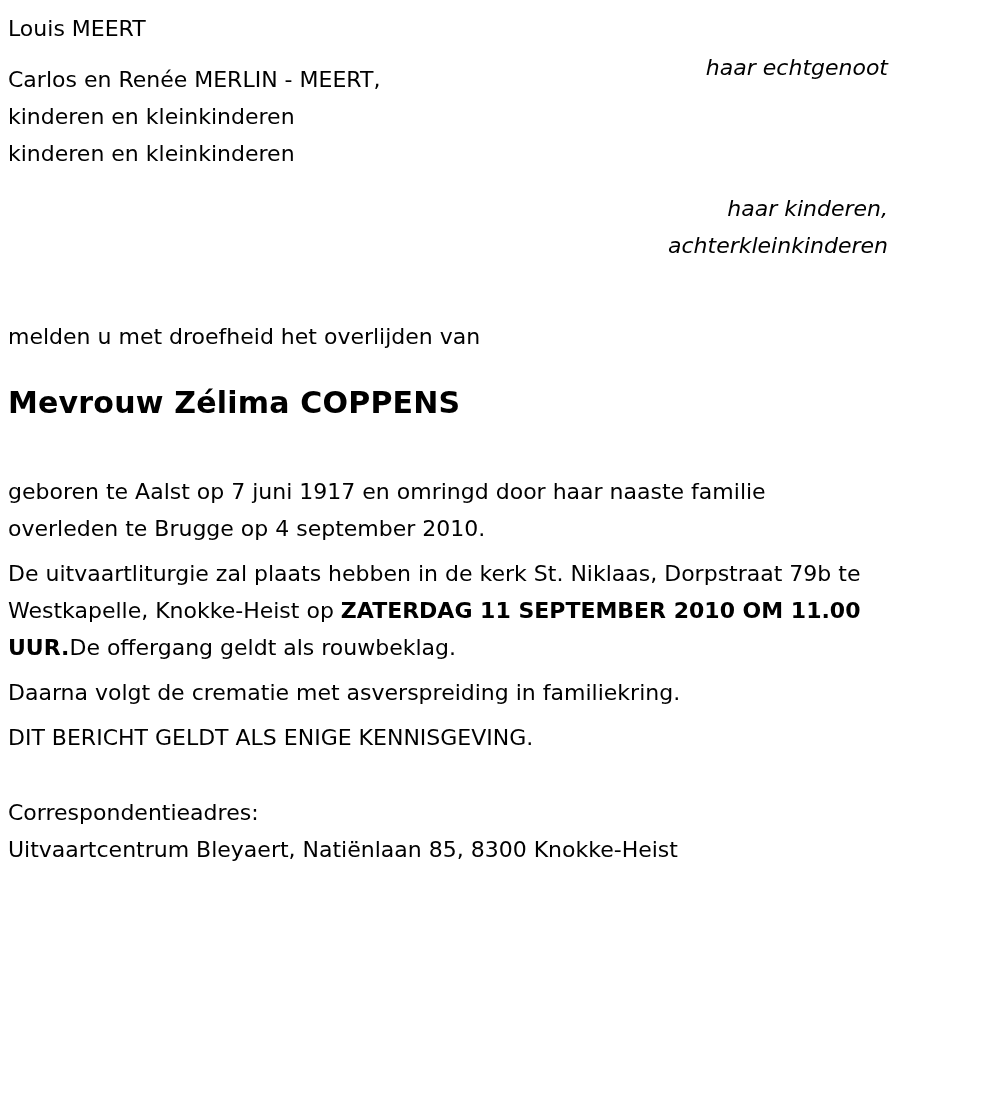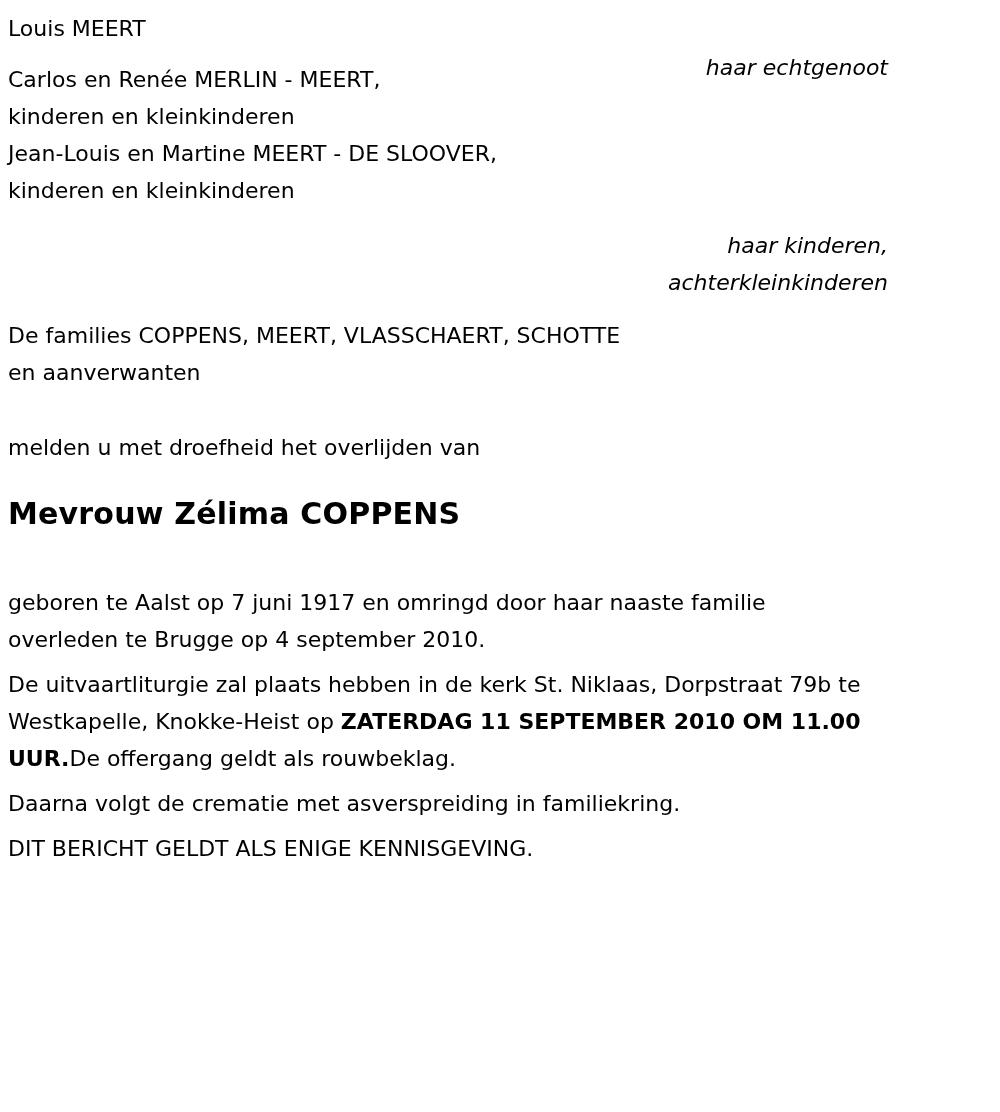--- a/index.html
+++ b/index.html
@@ -82,34 +82,29 @@
   <div class="row-split">
     <div class="line left">Louis MEERT</div>
     <div class="right right-italic" style="top:28px;margin-top:11px;">haar echtgenoot</div>
   </div>
 
   <div class="gap-sm"></div>
 
   <div class="relatives-group">
     <div class="line">Carlos en Renée MERLIN - MEERT,</div>
     <div class="line">kinderen en kleinkinderen</div>
-    <div class="line">Jean-Louis en Martine MEERT - DE SLOOVER,</div>
     <div class="line">kinderen en kleinkinderen</div>
     <div class="relatives-right" style="bottom:-92px;">
       <div>haar kinderen,</div>
       <div>achterkleinkinderen</div>
     </div>
   </div>
 
   <div style="height:108px;"></div>
 
-  <div>
-    <div class="line">De families COPPENS, MEERT, VLASSCHAERT, SCHOTTE</div>
-    <div class="line">en aanverwanten</div>
-  </div>
 
   <div class="gap-lg"></div>
 
   <div class="line">melden u met droefheid het overlijden van</div>
 
   <div style="height:28px;"></div>
 
   <div class="deceased-name">Mevrouw Zélima COPPENS</div>
 
   <div style="height:42px;"></div>
@@ -129,14 +124,18 @@
   <div style="height:8px;"></div>
 
   <div class="para">Daarna volgt de crematie met asverspreiding in familiekring.</div>
 
   <div style="height:8px;"></div>
 
   <div class="para">DIT BERICHT GELDT ALS ENIGE KENNISGEVING.</div>
 
   <div style="height:38px;"></div>
 
+  <div>
+    <div class="line">Correspondentieadres:</div>
+    <div class="line">Uitvaartcentrum Bleyaert, Natiënlaan 85, 8300 Knokke-Heist</div>
+  </div>
 
 </div>
 
 </body></html>

